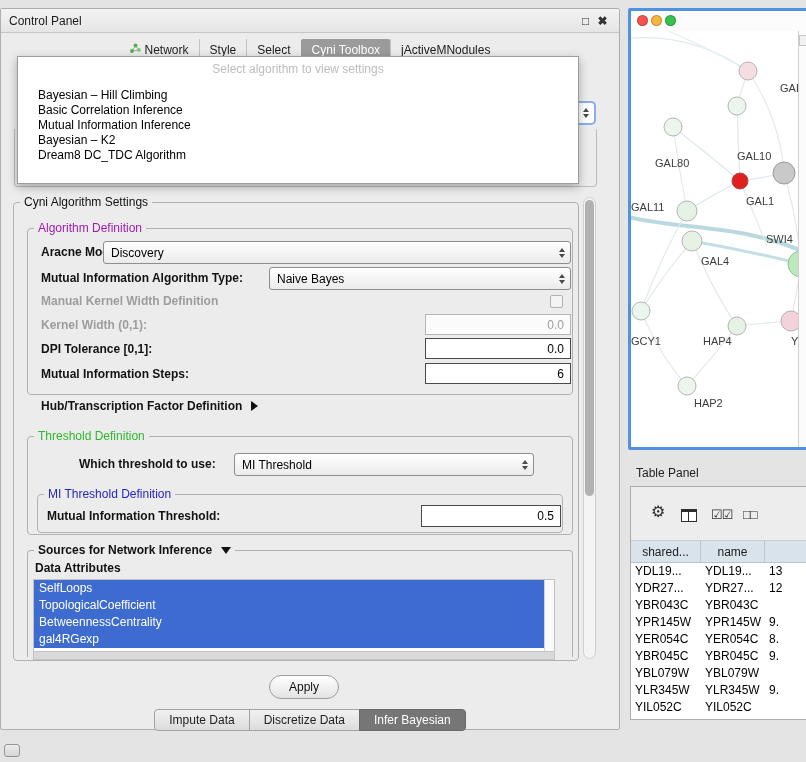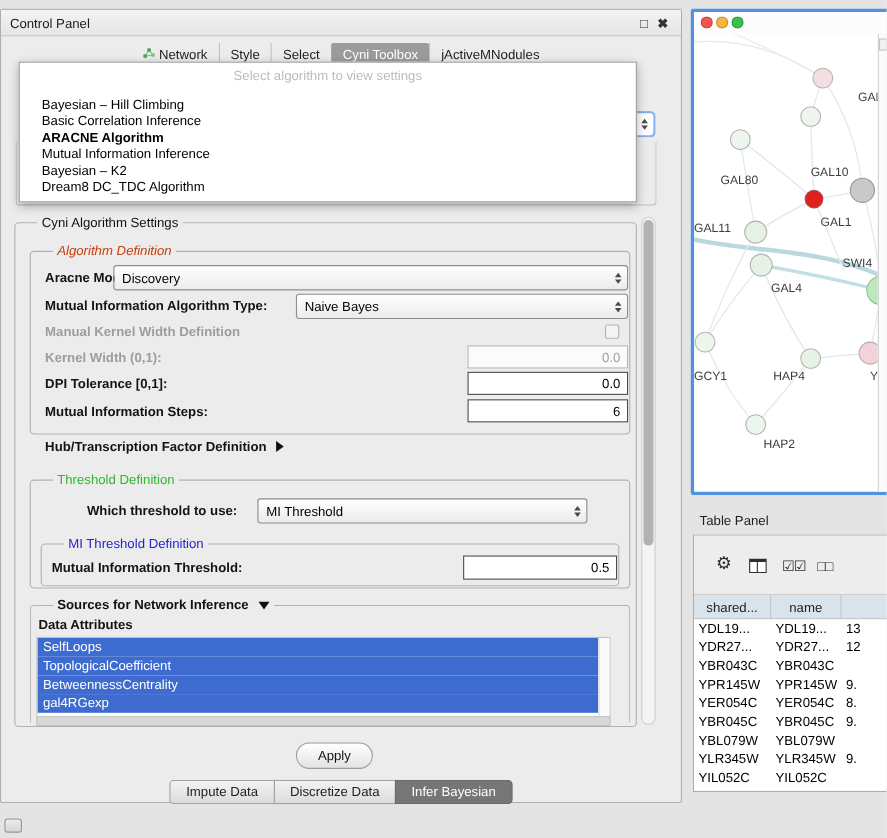--- a/index.html
+++ b/index.html
@@ -22,25 +22,25 @@
 
   
   #algo-popup{position:absolute;left:16px;top:47px;width:562px;height:128px;background:#fff;border:1px solid #9c9c9c;box-shadow:0 3px 9px rgba(0,0,0,0.30);z-index:40;font-size:12px;}
   .popup-placeholder{margin-top:5px;text-align:center;color:#bcbcbc;}
   #popup-items{margin-top:12px;}
   .popup-item{height:15px;line-height:15px;padding-left:20px;color:#000;white-space:nowrap;}
   .popup-item.sel{font-weight:bold;}
 
   
   fieldset{position:absolute;border:1px solid #b1b1b1;border-radius:4px;min-width:0;}
-  legend{font-size:12px;padding:0 4px;margin-left:20px;white-space:nowrap;}
+  legend{font-size:12px;padding:0 4px;margin-left:6px;white-space:nowrap;}
   #fs-settings{left:12px;top:186px;width:566px;height:466px;}
   #fs-settings>legend{color:#111;}
   #fs-algdef{left:26px;top:212px;width:546px;height:174px;}
-  #fs-algdef>legend{color:#c2410c;font-style:italic;}
+  #fs-algdef>legend{color:#a21caf;}
   #fs-threshold{left:26px;top:420px;width:546px;height:106px;}
   #fs-threshold>legend{color:#2db82d;}
   #fs-mithr{left:36px;top:478px;width:526px;height:46px;}
   #fs-mithr>legend{color:#2525c8;}
   #fs-sources{left:26px;top:534px;width:546px;height:114px;border-bottom:none;border-radius:4px 4px 0 0;}
   #fs-sources>legend{color:#111;font-weight:bold;}
 
   .lbl{position:absolute;font-size:12px;font-weight:bold;color:#131313;height:14px;line-height:14px;white-space:nowrap;}
   .lbl.dis{color:#9d9d9d;}
 
@@ -267,21 +267,20 @@
         <div class="btab">Impute Data</div>
         <div class="btab">Discretize Data</div>
         <div class="btab sel">Infer Bayesian</div>
       </div>
 
     <div id="algo-popup">
       <div class="popup-placeholder">Select algorithm to view settings</div>
       <div id="popup-items">
           <div class="popup-item">Bayesian – Hill Climbing</div>
           <div class="popup-item">Basic Correlation Inference</div>
-          <div class="popup-item sel">ARACNE Algorithm</div>
           <div class="popup-item">Mutual Information Inference</div>
           <div class="popup-item">Bayesian – K2</div>
           <div class="popup-item">Dream8 DC_TDC Algorithm</div>
         </div>
     </div>
   </div>
 
   <div id="network-window">
     <div class="nw-titlebar">
       <span class="traffic t0" style="background: rgb(245, 85, 76);"></span>

